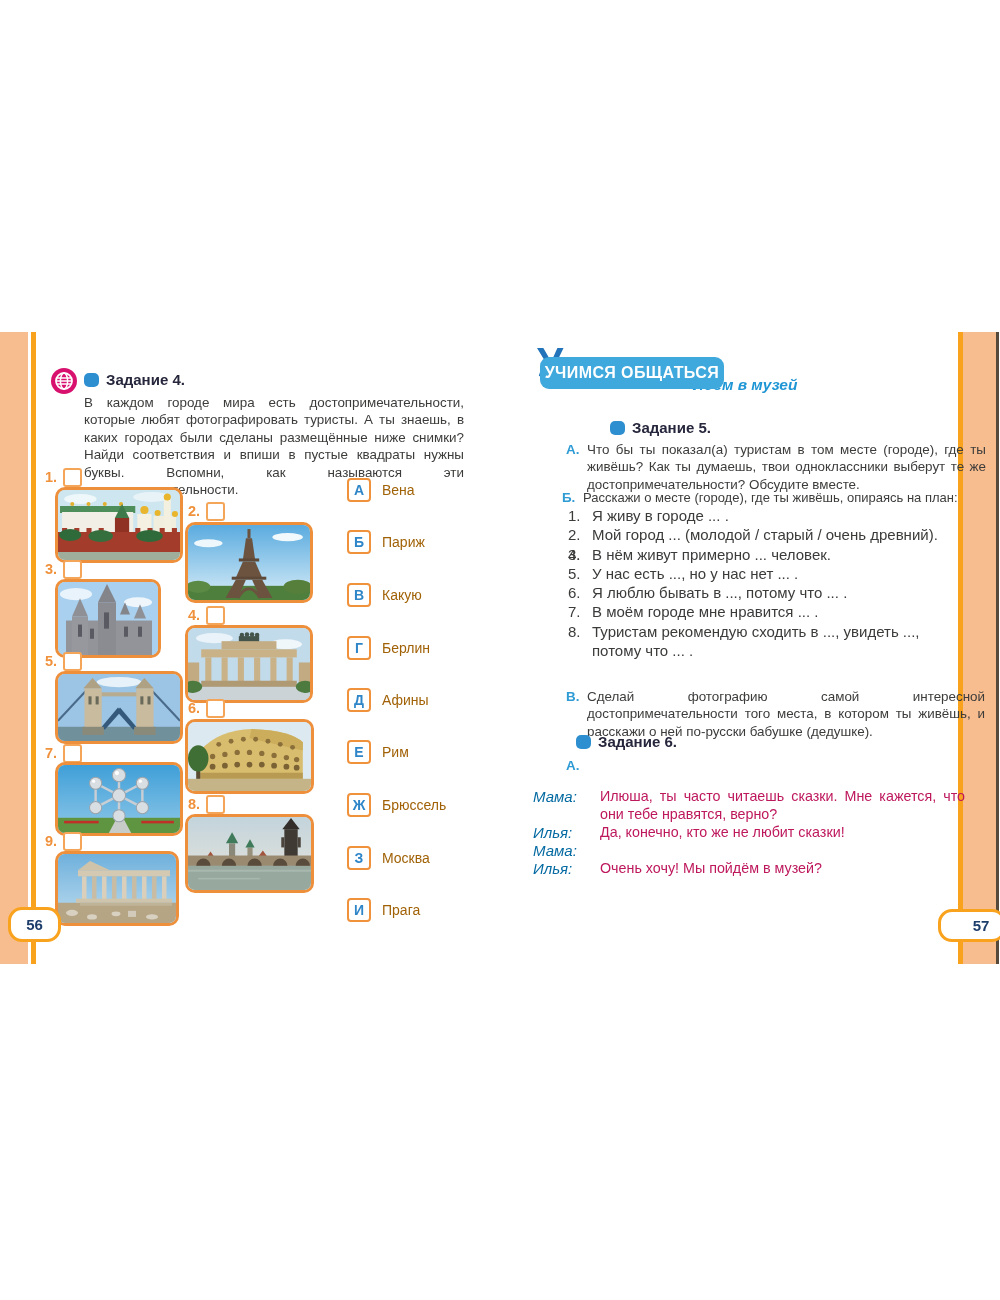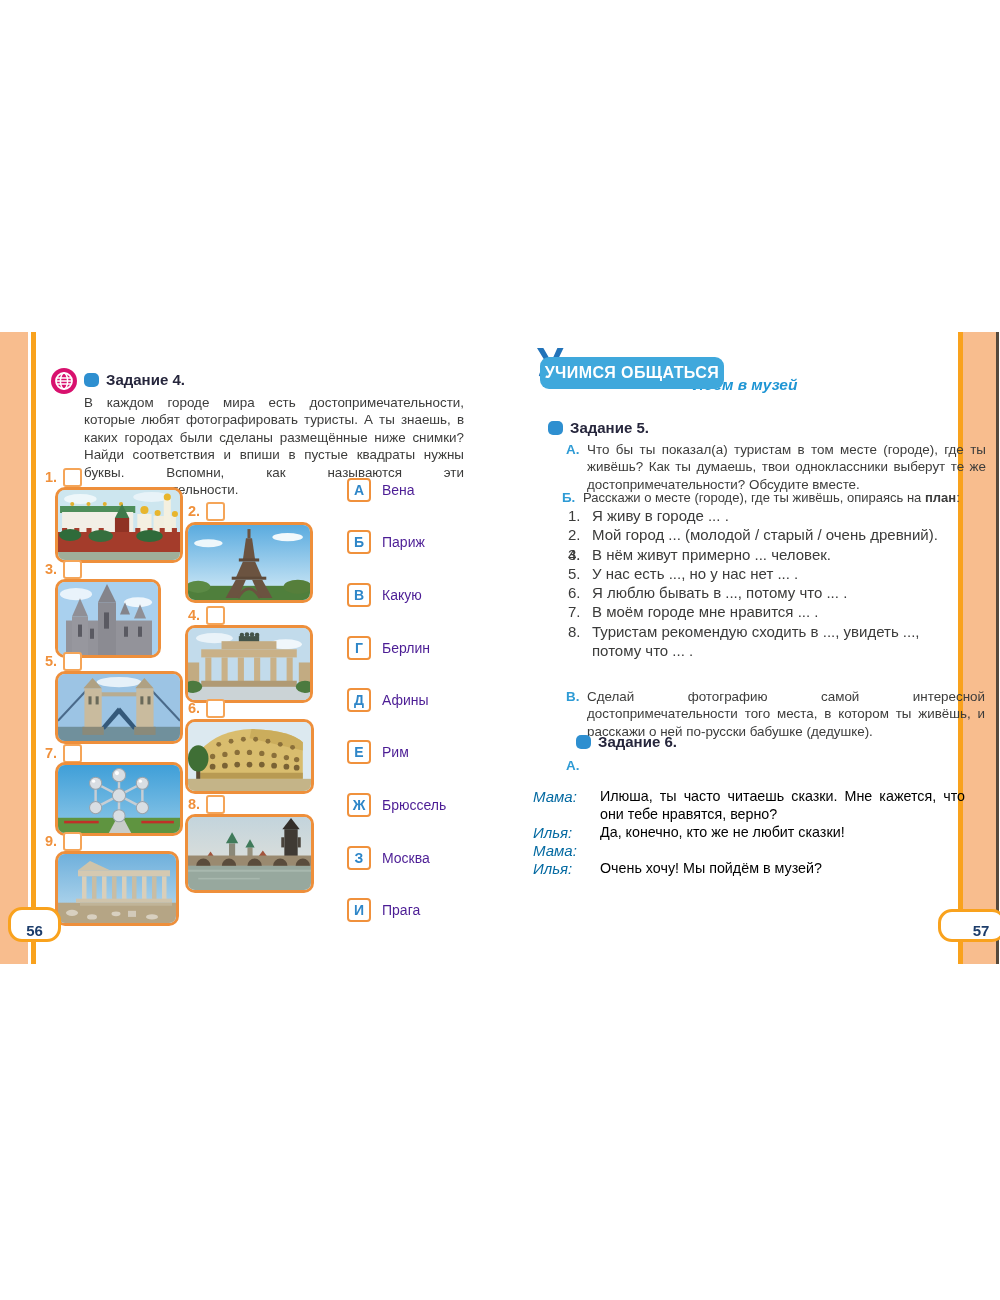--- a/index.html
+++ b/index.html
@@ -4,55 +4,55 @@
 <style>
   html,body{margin:0;padding:0;background:#ffffff;}
   #page{position:relative;width:1000px;height:1300px;background:#fff;overflow:hidden;
         font-family:"Liberation Sans",sans-serif;color:#3C3C3B;}
   .abs{position:absolute;}
   
   .band{position:absolute;top:332px;height:632px;background:#F8BD8E;}
   .goldline{position:absolute;top:332px;height:632px;width:5px;background:#F9A21D;}
   .bookedge{position:absolute;top:332px;height:632px;width:3px;background:#55493c;}
   .pagebadge{position:absolute;background:#fff;border:3.5px solid #F9A21D;border-radius:14px;
-             display:flex;align-items:flex-end;justify-content:center;
+             display:flex;align-items:center;justify-content:center;
              font-weight:bold;font-size:15px;color:#1D3D6B;z-index:5;}
   
   .task-head{position:absolute;display:flex;align-items:center;gap:7px;}
   .bullet{width:15px;height:14px;border-radius:5px;background:#2E8FD0;flex:0 0 auto;}
   .task-title{font-weight:bold;font-size:15px;color:#26263C;}
   .body-txt{font-size:13.4px;line-height:17.4px;text-align:justify;color:#3C3C3B;}
   
   .ph-label{position:absolute;display:flex;align-items:flex-start;gap:6px;
             color:#F0913C;font-weight:bold;font-size:14.5px;}
   .ph-box{width:15px;height:15px;border:2.5px solid #F5A558;border-radius:3px;background:#fff;margin-top:-1px;}
   .photo{position:absolute;border:3px solid #EE8F3B;border-radius:10px;overflow:hidden;background:#cfe8f5;}
   .photo svg{display:block;width:100%;height:100%;}
   .letter-row{position:absolute;display:flex;align-items:center;gap:11px;}
   .letter-box{width:20px;height:20px;border:2.5px solid #F0913C;border-radius:4px;background:#fff;
               display:flex;align-items:center;justify-content:center;
               color:#2E86C8;font-weight:bold;font-size:14px;}
-  .city{font-size:14px;color:#4c1d95;text-align:center;}
+  .city{font-size:14px;color:#a16207;text-align:center;}
   
   .banner-u{position:absolute;left:537px;top:342px;font-size:42px;line-height:1;font-weight:bold;
             color:#2273B9;z-index:1;}
   .banner{position:absolute;left:540px;top:357px;width:184px;height:32px;background:#3FA8DC;
           border-radius:9px;z-index:2;display:flex;align-items:center;justify-content:center;
           color:#fff;font-weight:bold;font-size:16px;letter-spacing:0.4px;}
   .subtitle{position:absolute;left:545px;top:376px;width:400px;text-align:center;
             color:#1E95D4;font-weight:bold;font-style:italic;font-size:15.5px;}
   .lblock{position:absolute;padding-left:21px;}
   .lbl-blue{position:absolute;left:0;top:0;color:#2E9BD5;font-weight:bold;font-size:13.4px;}
   .plan{position:absolute;left:568px;top:506px;width:400px;}
   .plan-item{position:relative;padding-left:24px;font-size:15px;line-height:19.3px;color:#3B3B3A;}
   .plan-num{position:absolute;left:0;top:0;}
   .dialog{position:absolute;left:533px;top:788px;width:432px;}
   .dlg-row{display:flex;align-items:flex-start;}
   .dlg-speaker{flex:0 0 67px;font-style:italic;font-size:15px;line-height:17.9px;color:#0369a1;}
-  .dlg-text{flex:1;font-size:14.3px;line-height:17.9px;text-align:justify;color:#000000;}
+  .dlg-text{flex:1;font-size:14.3px;line-height:17.9px;text-align:justify;color:#be185d;}
   .nowrap{white-space:nowrap;}
 </style>
 </head>
 <body>
 
 <div id="page">
 
   <div class="band" style="left:0;width:28px;"></div>
   <div class="goldline" style="left:31px;"></div>
   <div class="band" style="left:963px;width:34px;"></div>
@@ -435,33 +435,33 @@
     <span class="letter-box">
         <span>И</span>
       </span>
     <span class="city">Прага</span>
   </div>
 
   <div class="banner-u">У</div>
   <div class="banner">УЧИМСЯ ОБЩАТЬСЯ</div>
   <div class="subtitle">Идём в музей</div>
 
-  <div class="task-head" style="left:548px;top:419px;">
+  <div class="task-head" style="left:610px;top:419px;">
     <span class="bullet"></span>
     <span class="task-title">Задание 5.</span>
   </div>
 
   <div class="lblock body-txt" style="left:566px;top:441px;width:399px;">
     <span class="lbl-blue">А.</span>
     <span>Что бы ты показал(а) туристам в том месте (городе), где ты живёшь? Как ты думаешь, твои одноклассники выберут те же достопримечательности? Обсудите вместе.</span>
   </div>
 
   <div class="lblock body-txt nowrap" style="left:562px;top:489px;width:410px;text-align:left;font-size:13px;">
     <span class="lbl-blue">Б.</span>
-    <span>Расскажи о месте (городе), где ты живёшь, опираясь на </span><span style="font-weight:bold">план</span><span>:</span>
+    <span>Расскажи о месте (городе), где ты живёшь, опираясь на </span><span style="font-weight:normal">план</span><span>:</span>
   </div>
 
   <div class="plan">
     <div class="plan-item"><span class="plan-num">1.</span><span>Я живу в городе ... .</span></div>
     <div class="plan-item"><span class="plan-num">2.</span><span>Мой город ... (молодой / старый / очень древний).</span></div>
     <div class="plan-item"><span class="plan-num">3.</span></div>
     <div class="plan-item"><span class="plan-num">4.</span><span>В нём живут примерно ... человек.</span></div>
     <div class="plan-item"><span class="plan-num">5.</span><span>У нас есть ..., но у нас нет ... .</span></div>
     <div class="plan-item"><span class="plan-num">6.</span><span>Я люблю бывать в ..., потому что ... .</span></div>
     <div class="plan-item"><span class="plan-num">7.</span><span>В моём городе мне нравится ... .</span></div>

